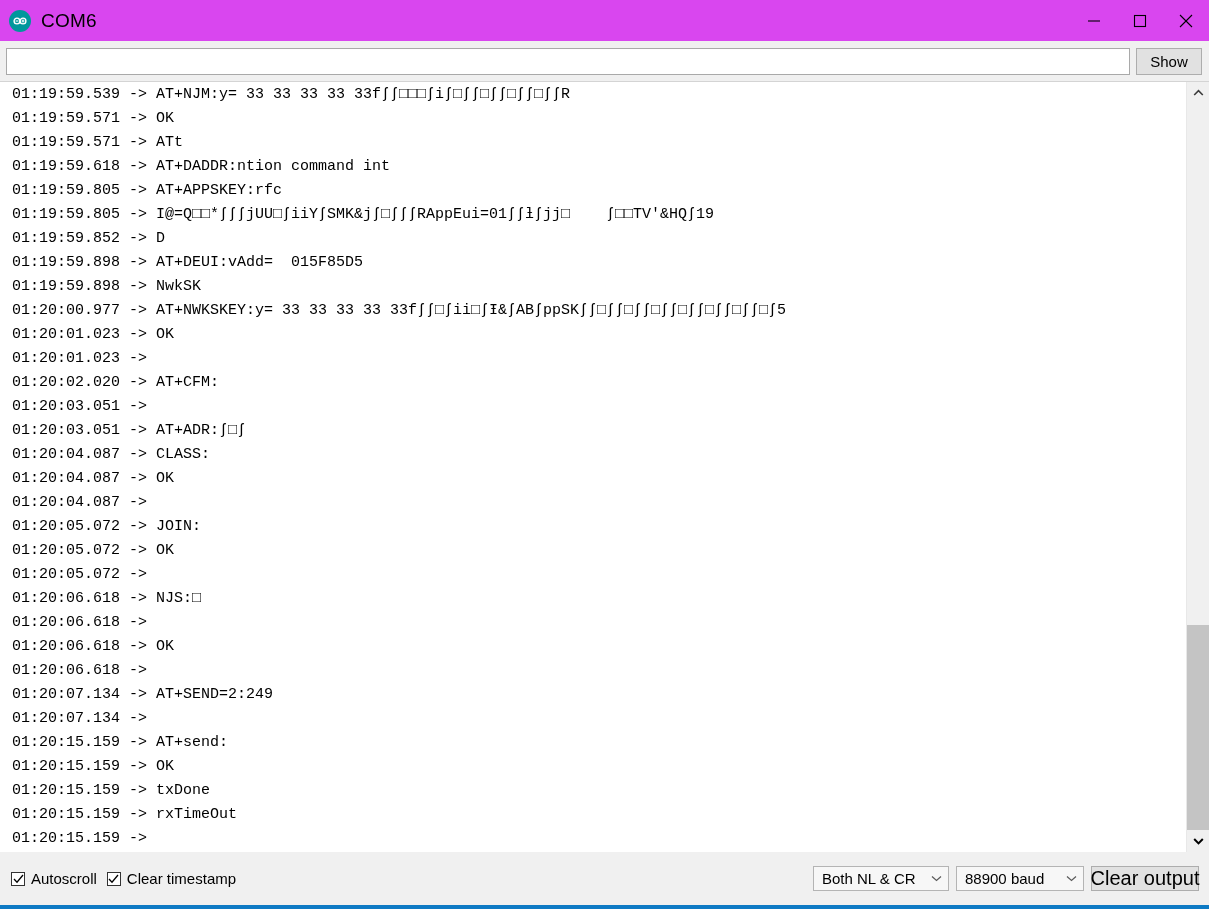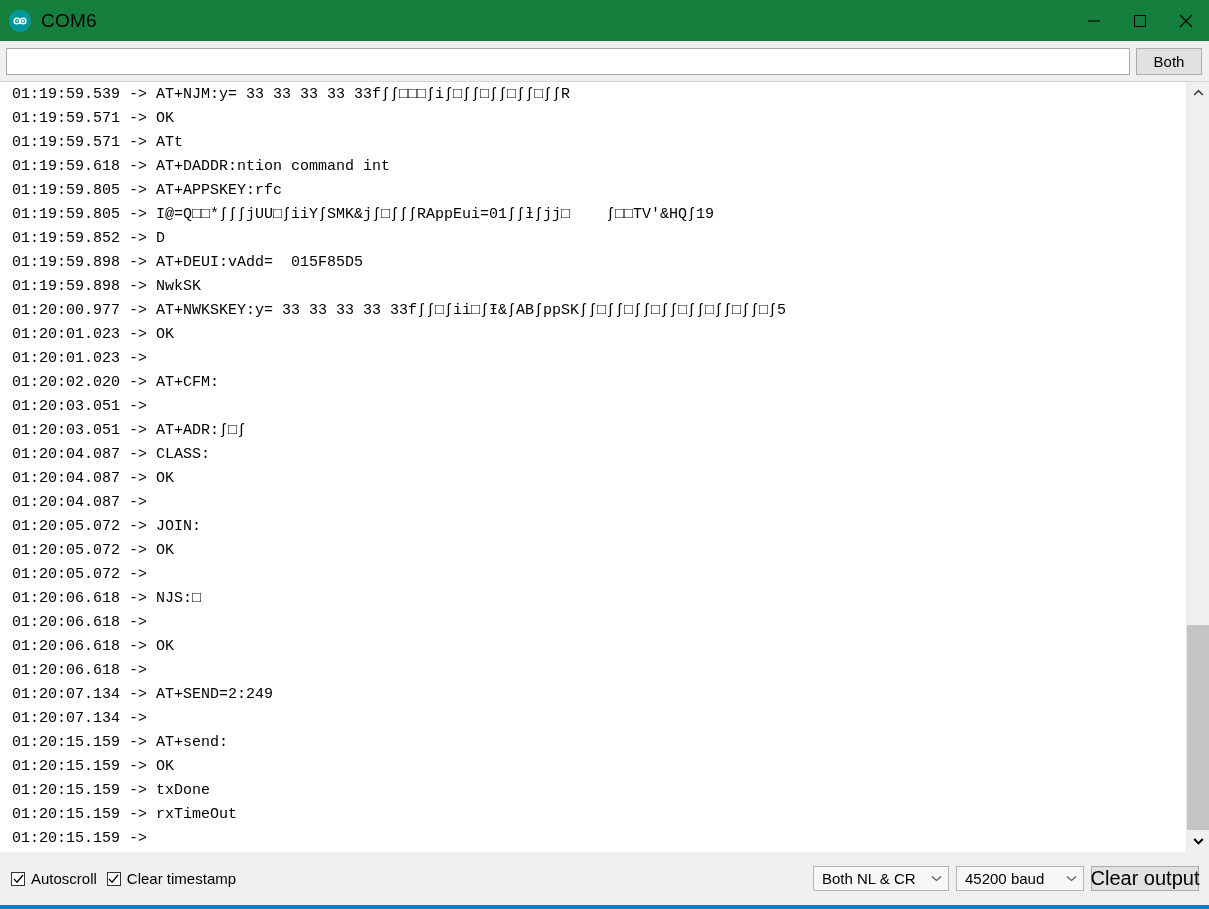--- a/index.html
+++ b/index.html
@@ -17,21 +17,21 @@
     display: flex;
     flex-direction: column;
     background: #f0f0f0;
     position: relative;
   }
 
   
   .titlebar {
     height: 41px;
     min-height: 41px;
-    background: #15803d;
+    background: #d946ef;
     display: flex;
     align-items: center;
     position: relative;
   }
   .app-icon {
     width: 22px; height: 22px;
     margin-left: 9px;
     border-radius: 50%;
     background: #00979c;
     display: flex;
@@ -263,21 +263,21 @@
         <svg width="16" height="16" viewBox="0 0 16 16">
             <line x1="2" y1="2" x2="14" y2="14" stroke="#000" stroke-width="1.1"></line>
             <line x1="14" y1="2" x2="2" y2="14" stroke="#000" stroke-width="1.1"></line>
           </svg>
       </div>
     </div>
   </div>
 
   <div class="sendrow">
     <input class="send-input" type="text" value="" style="">
-    <div class="send-btn">Both</div>
+    <div class="send-btn">Show</div>
   </div>
 
   <div class="console-wrap">
     <div class="console" id="console">
         <div class="log-line">01:19:59.539 -&gt; AT+NJM:y= 33 33 33 33 33fʃʃ□□□ʃiʃ□ʃʃ□ʃʃ□ʃʃ□ʃʃR</div>
         <div class="log-line">01:19:59.571 -&gt; OK</div>
         <div class="log-line">01:19:59.571 -&gt; ATt</div>
         <div class="log-line">01:19:59.618 -&gt; AT+DADDR:ntion command int</div>
         <div class="log-line">01:19:59.805 -&gt; AT+APPSKEY:rfc</div>
         <div class="log-line">01:19:59.805 -&gt; I@=Q□□*ʃʃʃjUU□ʃiiYʃSMK&amp;jʃ□ʃʃʃRAppEui=01ʃʃɫʃjj□    ʃ□□TV'&amp;HQʃ19</div>
@@ -347,21 +347,21 @@
     <div class="combo nl">
       <span class="combo-label">Both NL &amp; CR</span>
       <span class="combo-arrow">
         <svg width="11" height="7" viewBox="0 0 11 7">
             <polyline points="1,1.5 5.5,5.5 10,1.5" fill="none" stroke="#5a5a5a" stroke-width="1.2"></polyline>
           </svg>
       </span>
     </div>
 
     <div class="combo baud">
-      <span class="combo-label">45200 baud</span>
+      <span class="combo-label">88900 baud</span>
       <span class="combo-arrow">
         <svg width="11" height="7" viewBox="0 0 11 7">
             <polyline points="1,1.5 5.5,5.5 10,1.5" fill="none" stroke="#5a5a5a" stroke-width="1.2"></polyline>
           </svg>
       </span>
     </div>
 
     <div class="clear-btn">Clear output</div>
   </div>
 

